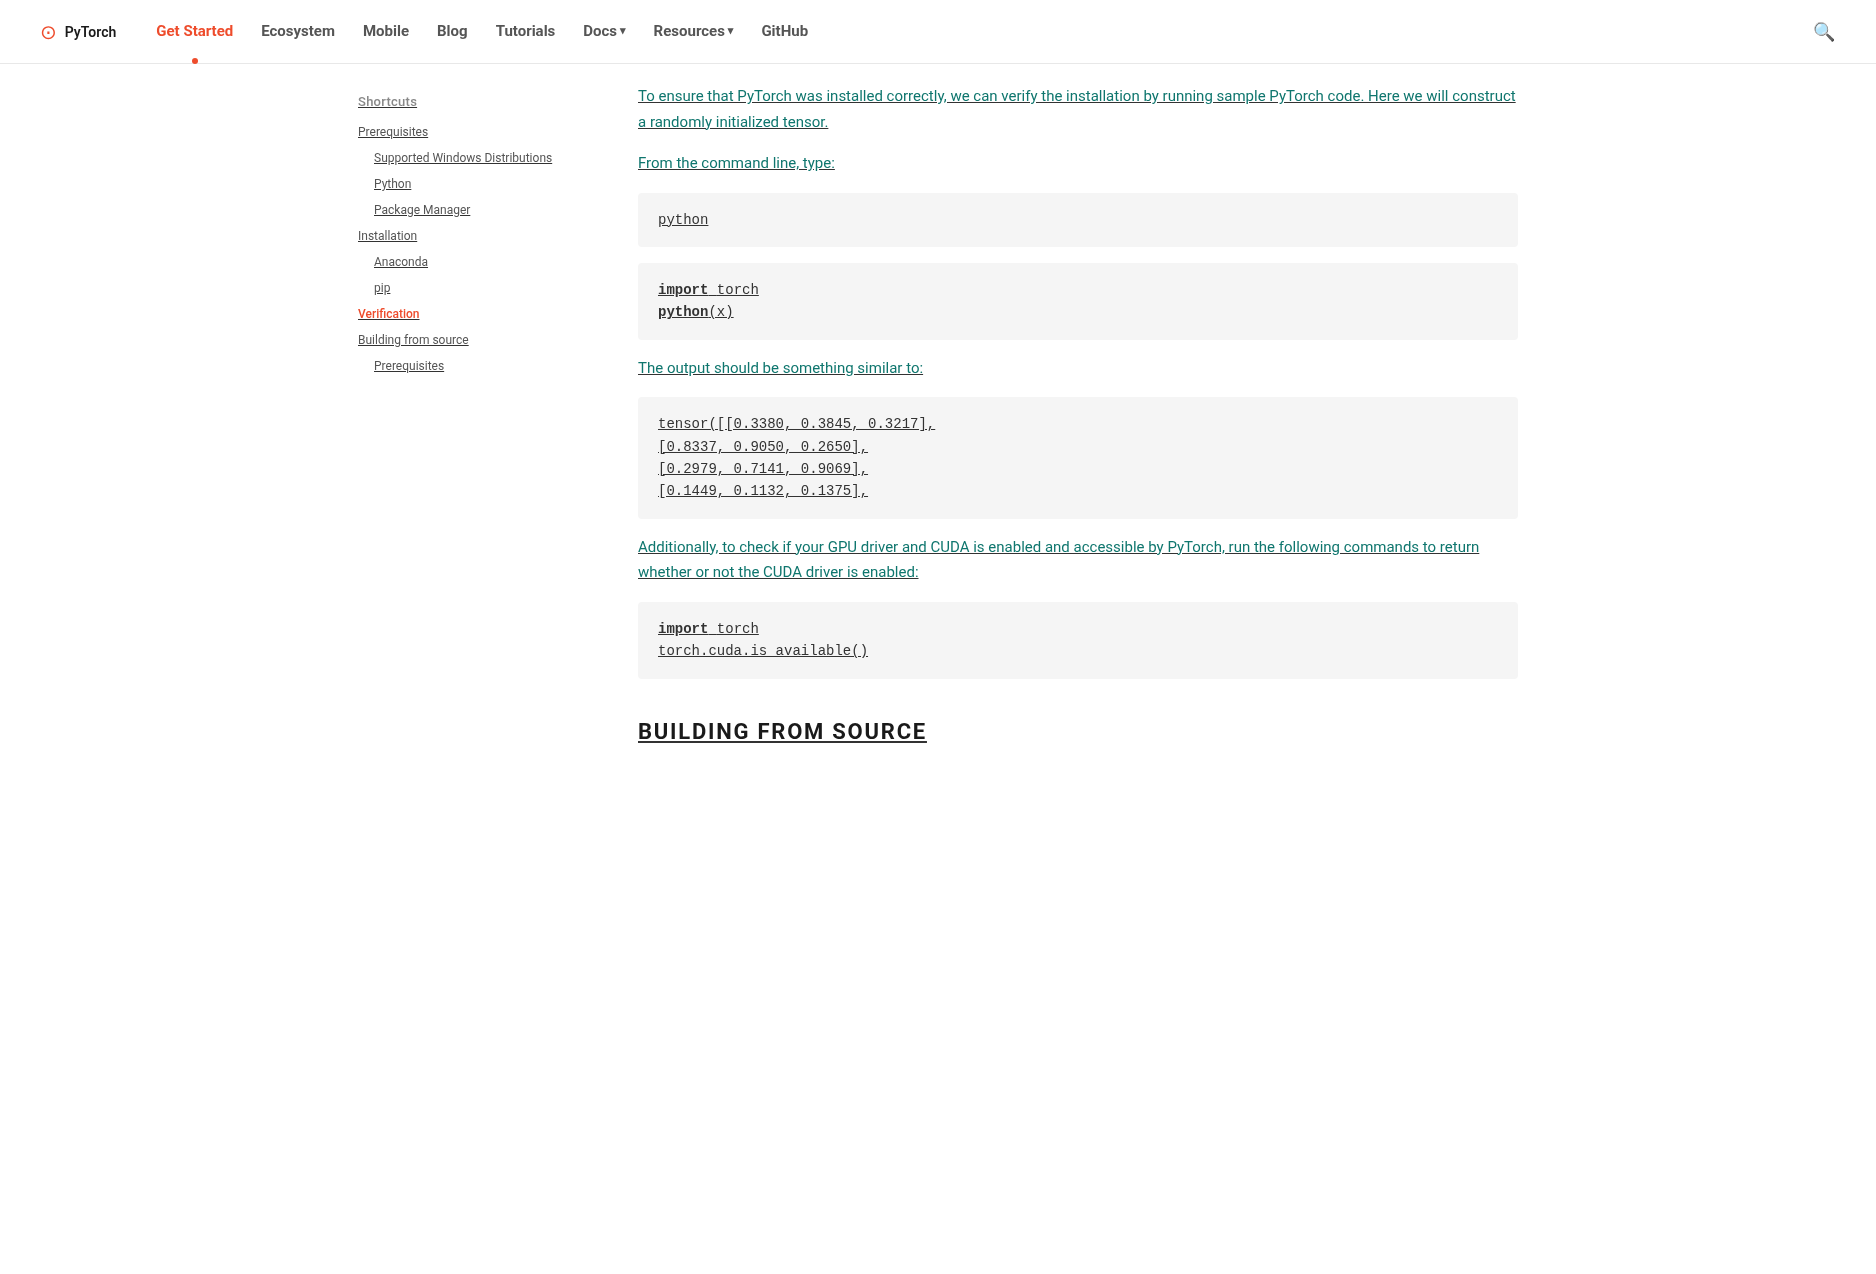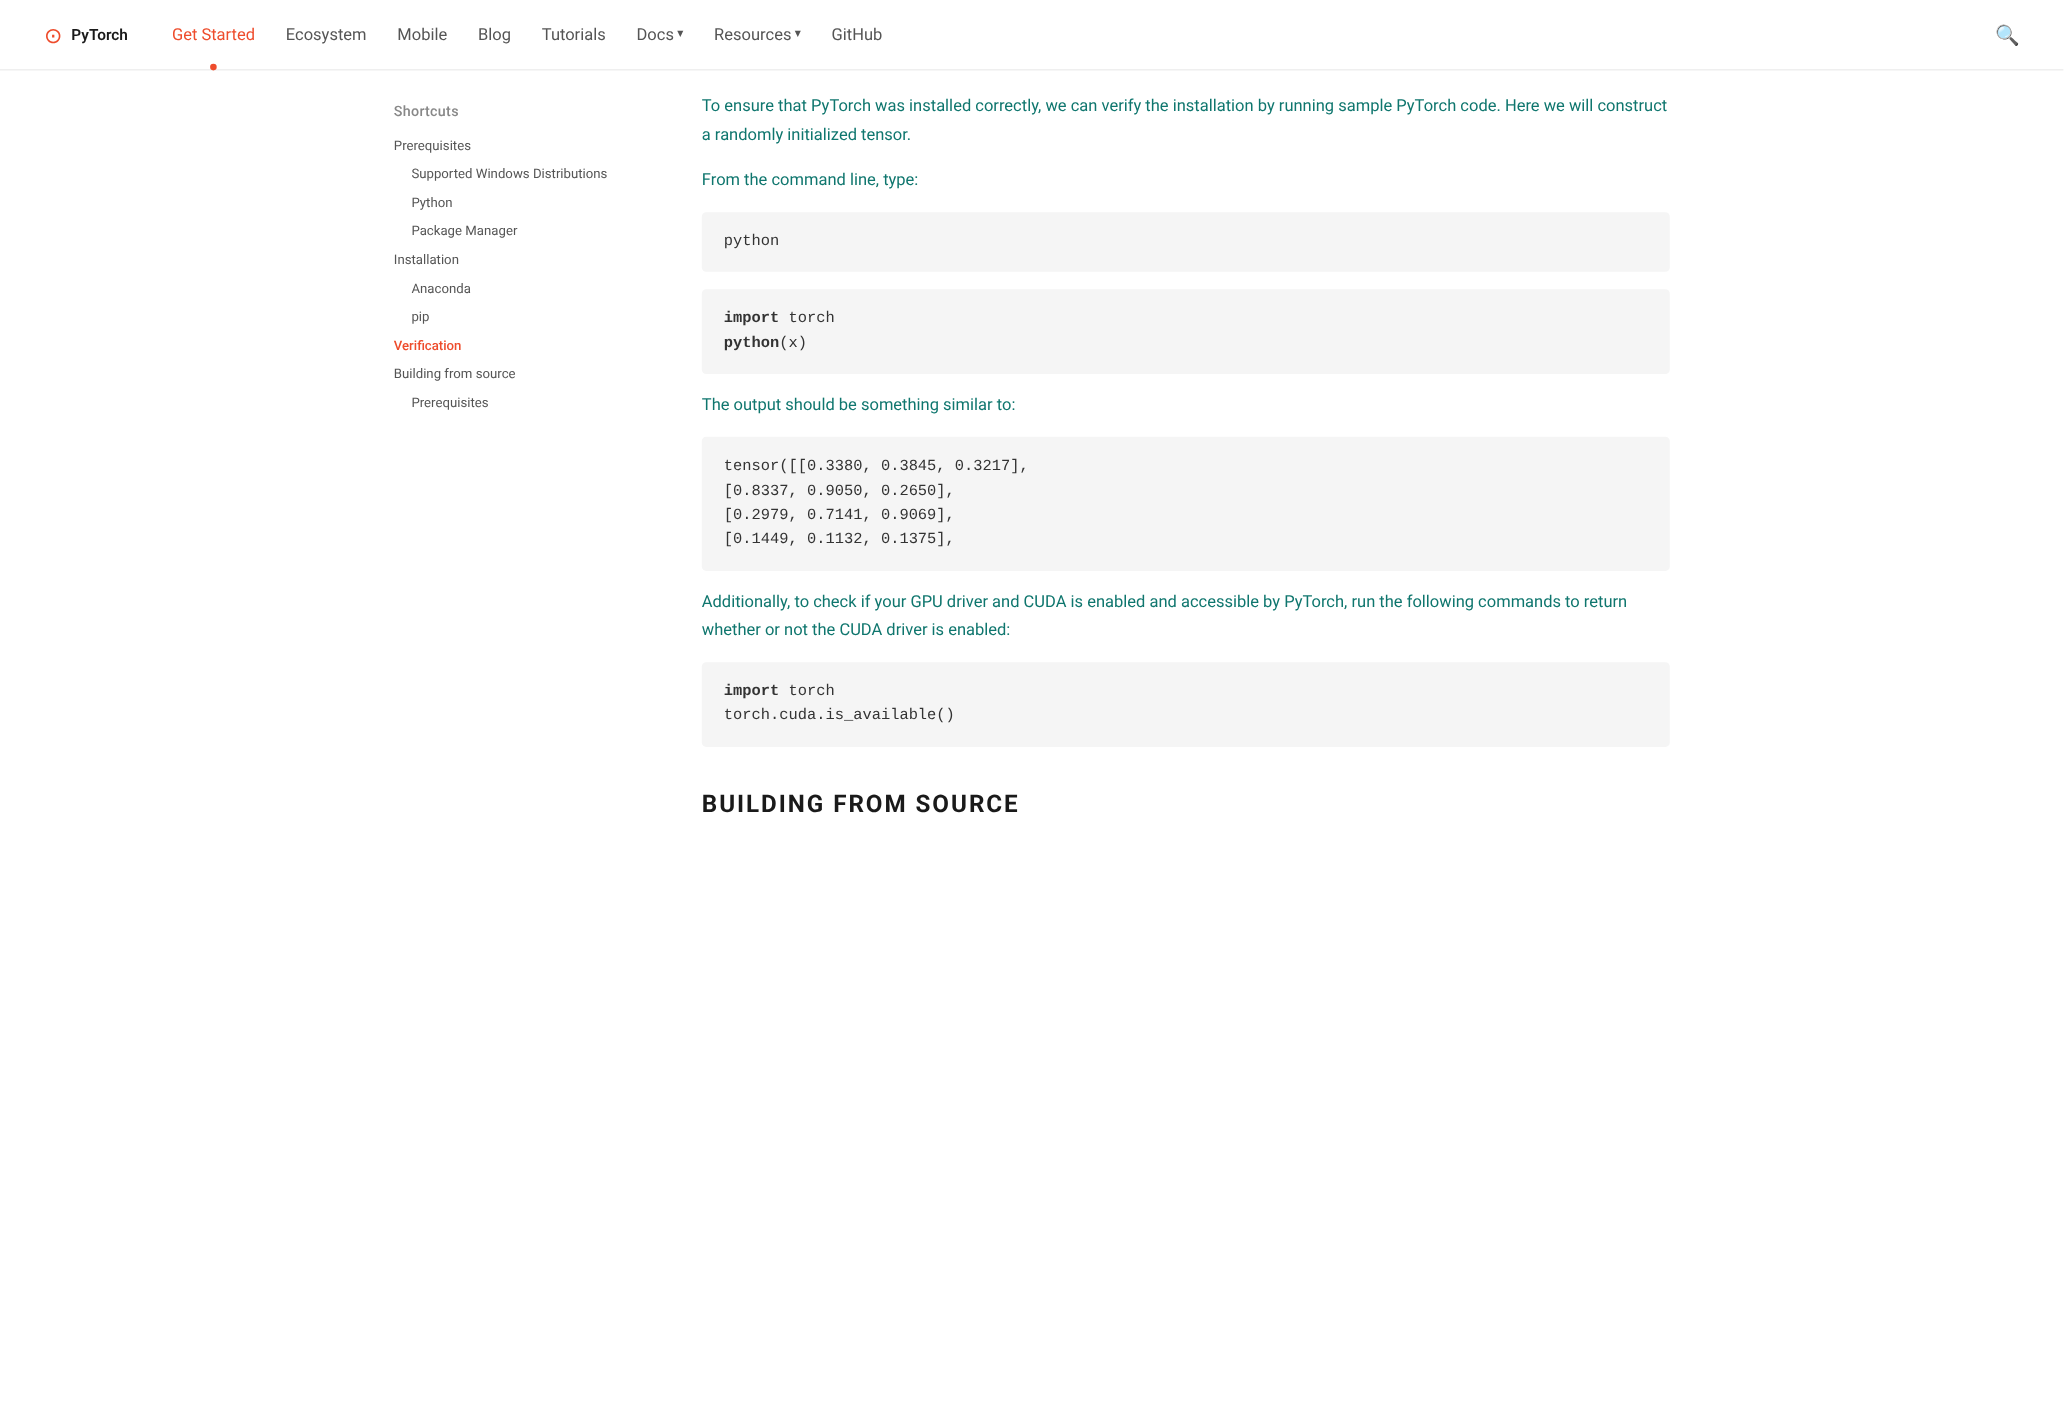--- a/index.html
+++ b/index.html
@@ -10,35 +10,35 @@
       display: flex; align-items: center;
       padding: 0 40px; height: 64px;
       border-bottom: 1px solid #e8e8e8;
       position: sticky; top: 0; background: #fff; z-index: 100;
     }
     .navbar-brand { display: flex; align-items: center; gap: 8px; text-decoration: none; margin-right: 40px; }
     .brand-logo-icon { color: #ee4c2c; font-size: 20px; }
     .brand-name { font-size: 14px; font-weight: 600; color: #1a1a1a; }
     .nav-links { display: flex; align-items: center; gap: 28px; flex: 1; }
     .nav-link {
-      text-decoration: none; color: #555; font-size: 15px; font-weight: 400;
+      text-decoration: none; color: #555; font-size: 15px; font-weight: 700;
       padding-bottom: 2px;
     }
     .nav-link.active { color: #ee4c2c; }
     .nav-link.active-underline { position: relative; }
     .nav-link.active-underline::after {
       content: ''; position: absolute; bottom: -22px; left: 50%; transform: translateX(-50%);
       width: 6px; height: 6px; background: #ee4c2c; border-radius: 50%;
     }
     .nav-link-with-arrow { display: flex; align-items: center; gap: 3px; }
     .nav-icons { display: flex; align-items: center; gap: 16px; margin-left: auto; }
     .nav-icon-btn { background: none; border: none; cursor: pointer; color: #555; font-size: 18px; }
 
     
-    .page-layout { display: flex; max-width: 1200px; margin: 0 auto; padding: 20px 20px; }
+    .page-layout { display: flex; max-width: 1200px; margin: 0 auto; padding: 20px 20px; text-decoration: underline; }
 
     
     .sidebar { width: 260px; min-width: 260px; padding-right: 30px; padding-top: 10px; }
     .sidebar-section-title { font-size: 13px; color: #888; font-weight: 500; margin-bottom: 10px; letter-spacing: 0.02em; }
     .sidebar-item {
       display: block; text-decoration: none; color: #555; font-size: 12px;
       padding: 4px 0; line-height: 1.5;
     }
     .sidebar-item.active { color: #ee4c2c; font-weight: 500; }
     .sidebar-item.indented { padding-left: 16px; }

